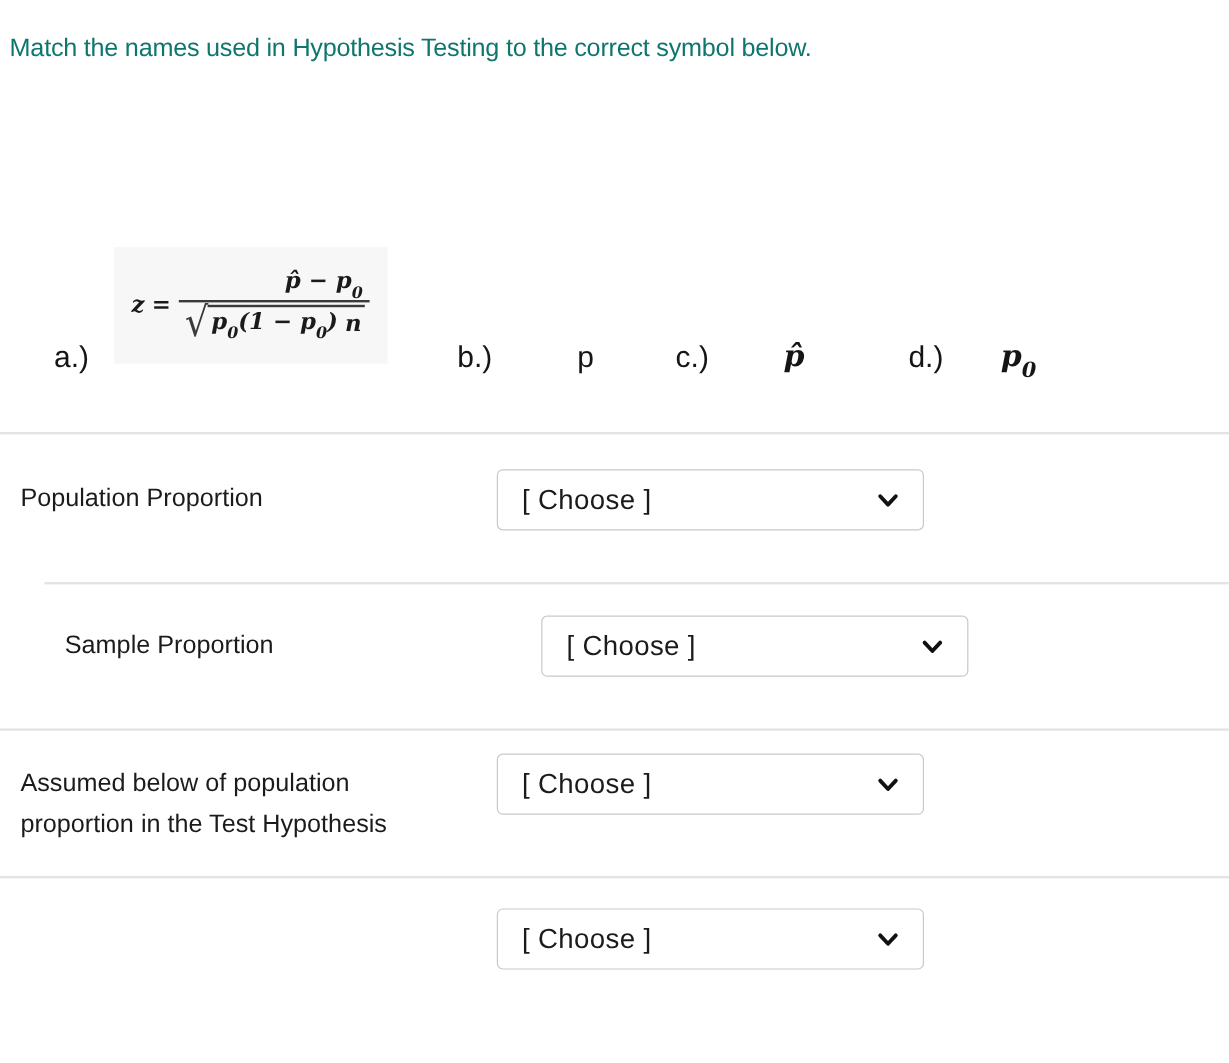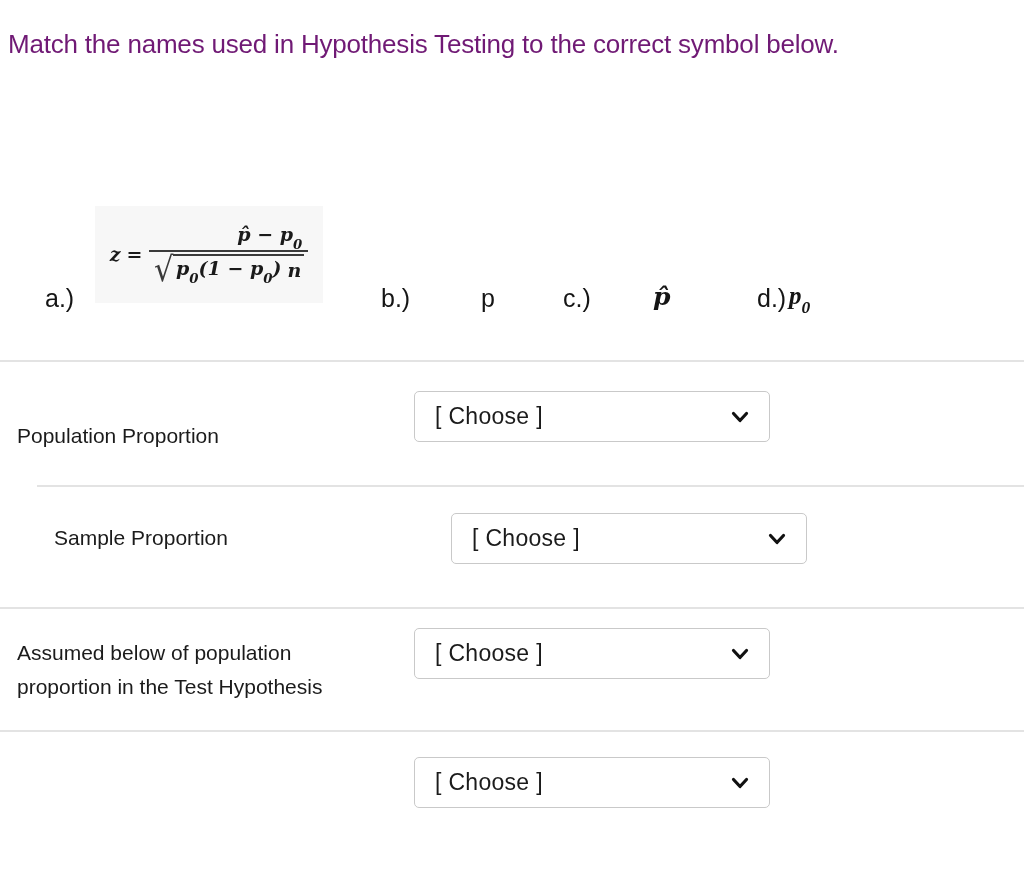--- a/index.html
+++ b/index.html
@@ -14,24 +14,24 @@
     font-family: "Liberation Sans", sans-serif;
     color: #1b1b1b;
     overflow: hidden;
   }
 
   
   .prompt {
     position: absolute;
     left: 8px;
     top: 28px;
-    font-size: 26px;
+    font-size: 21px;
     line-height: 1.25;
     letter-spacing: -0.2px;
-    color: #701a75;
+    color: #0f766e;
     white-space: nowrap;
   }
 
   
   .options {
     position: absolute;
     left: 0;
     top: 100px;
     width: 1024px;
     height: 120px;
@@ -52,21 +52,21 @@
     font-style: italic;
     font-weight: 700;
   }
 
   #opt-a-label { left: 45px; top: 184px; }
   #opt-b-label { left: 381px; top: 184px; }
   #opt-b-sym   { left: 481px; top: 184px; font-family: "Liberation Sans", sans-serif; }
   #opt-c-label { left: 563px; top: 184px; }
   #opt-c-sym   { left: 653px; top: 182px; }
   #opt-d-label { left: 757px; top: 184px; }
-  #opt-d-sym   { left: 789px; top: 182px; font-family: Liberation Serif, serif; }
+  #opt-d-sym   { left: 834px; top: 182px; }
 
   
   .formula-box {
     position: absolute;
     left: 95px;
     top: 106px;
     width: 228px;
     height: 97px;
     background: #f7f7f7;
     display: flex;
@@ -210,21 +210,21 @@
     justify-content: center;
     color: #111;
   }
 
   
   #row-0 { height: 125px; }
   #row-1 { height: 122px; margin-left: 37px; }
   #row-2 { height: 123px; }
   #row-3 { height: 156px; border-bottom: none; }
 
-  #row-0 .row-label { top: 37px; margin-top: 20px; }
+  #row-0 .row-label { top: 37px; }
   #row-1 .row-label { top: 34px; }
   #row-2 .row-label { top: 27px; }
   #row-3 .row-label { top: 33px; }
 
   #row-0 .dropdown { top: 29px; }
   #row-1 .dropdown { top: 26px; }
   #row-2 .dropdown { top: 19px; }
   #row-3 .dropdown { top: 25px; }
 </style>
 </head>

